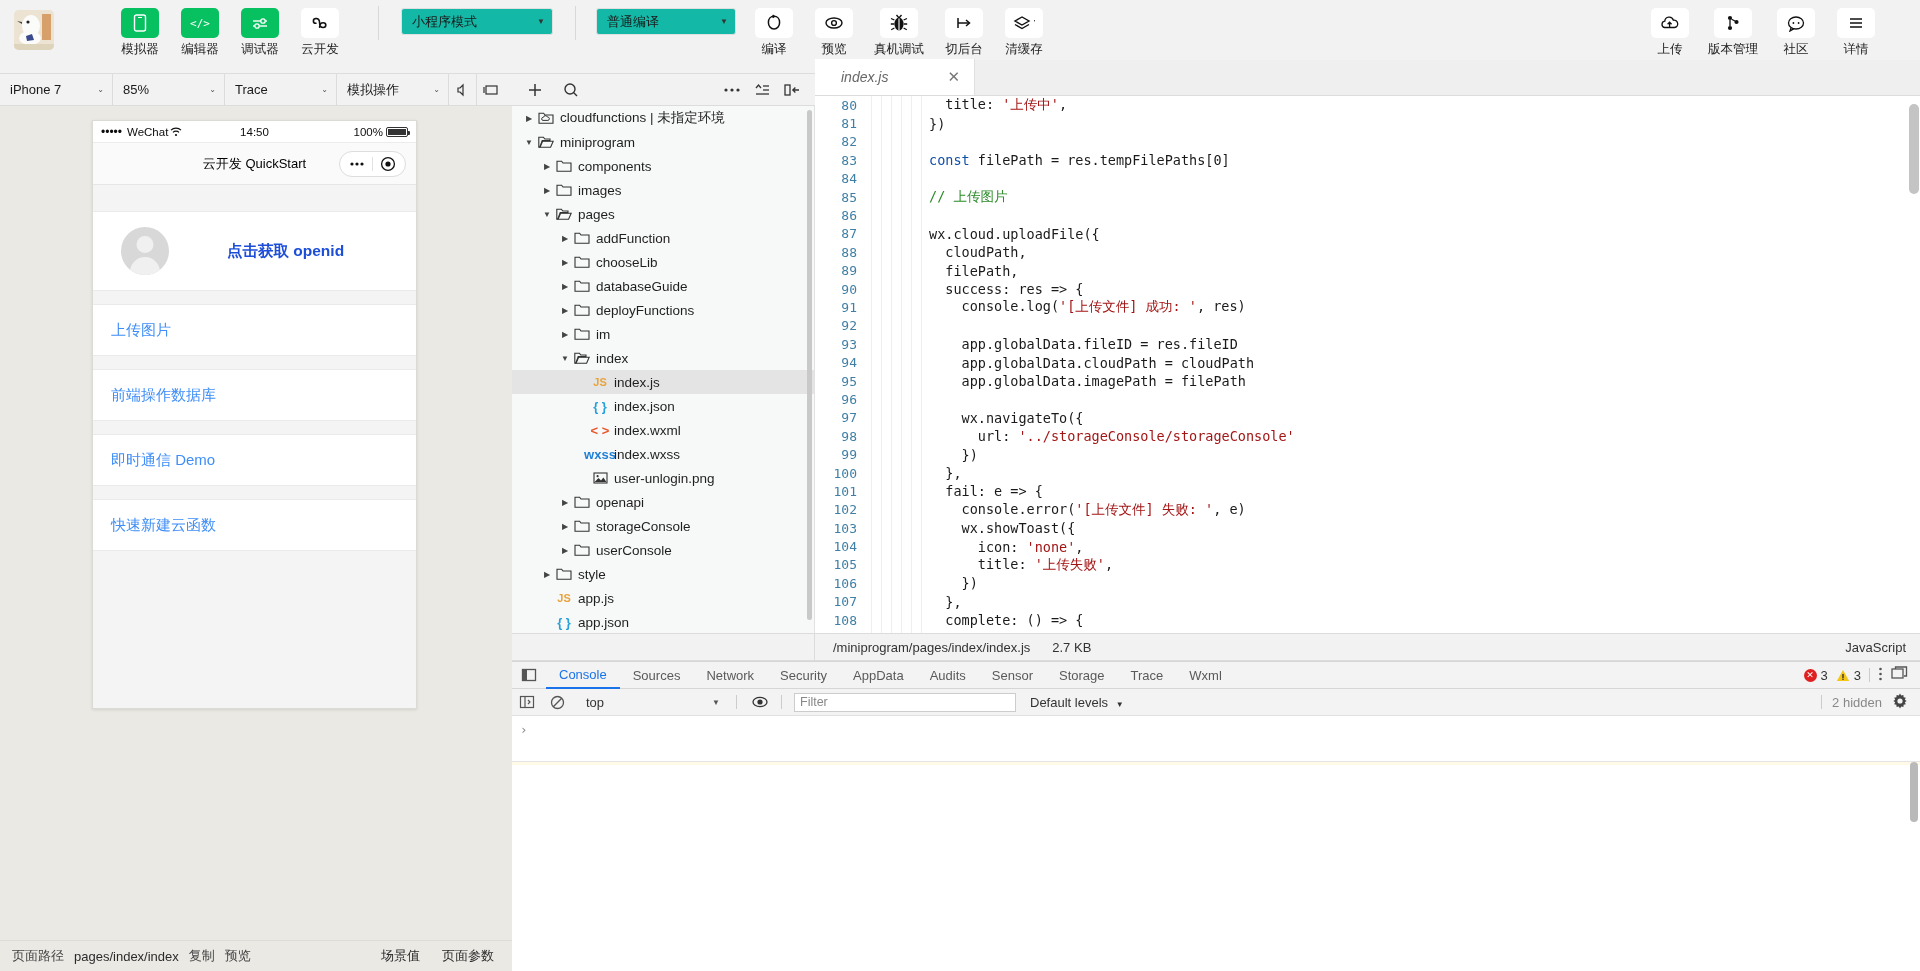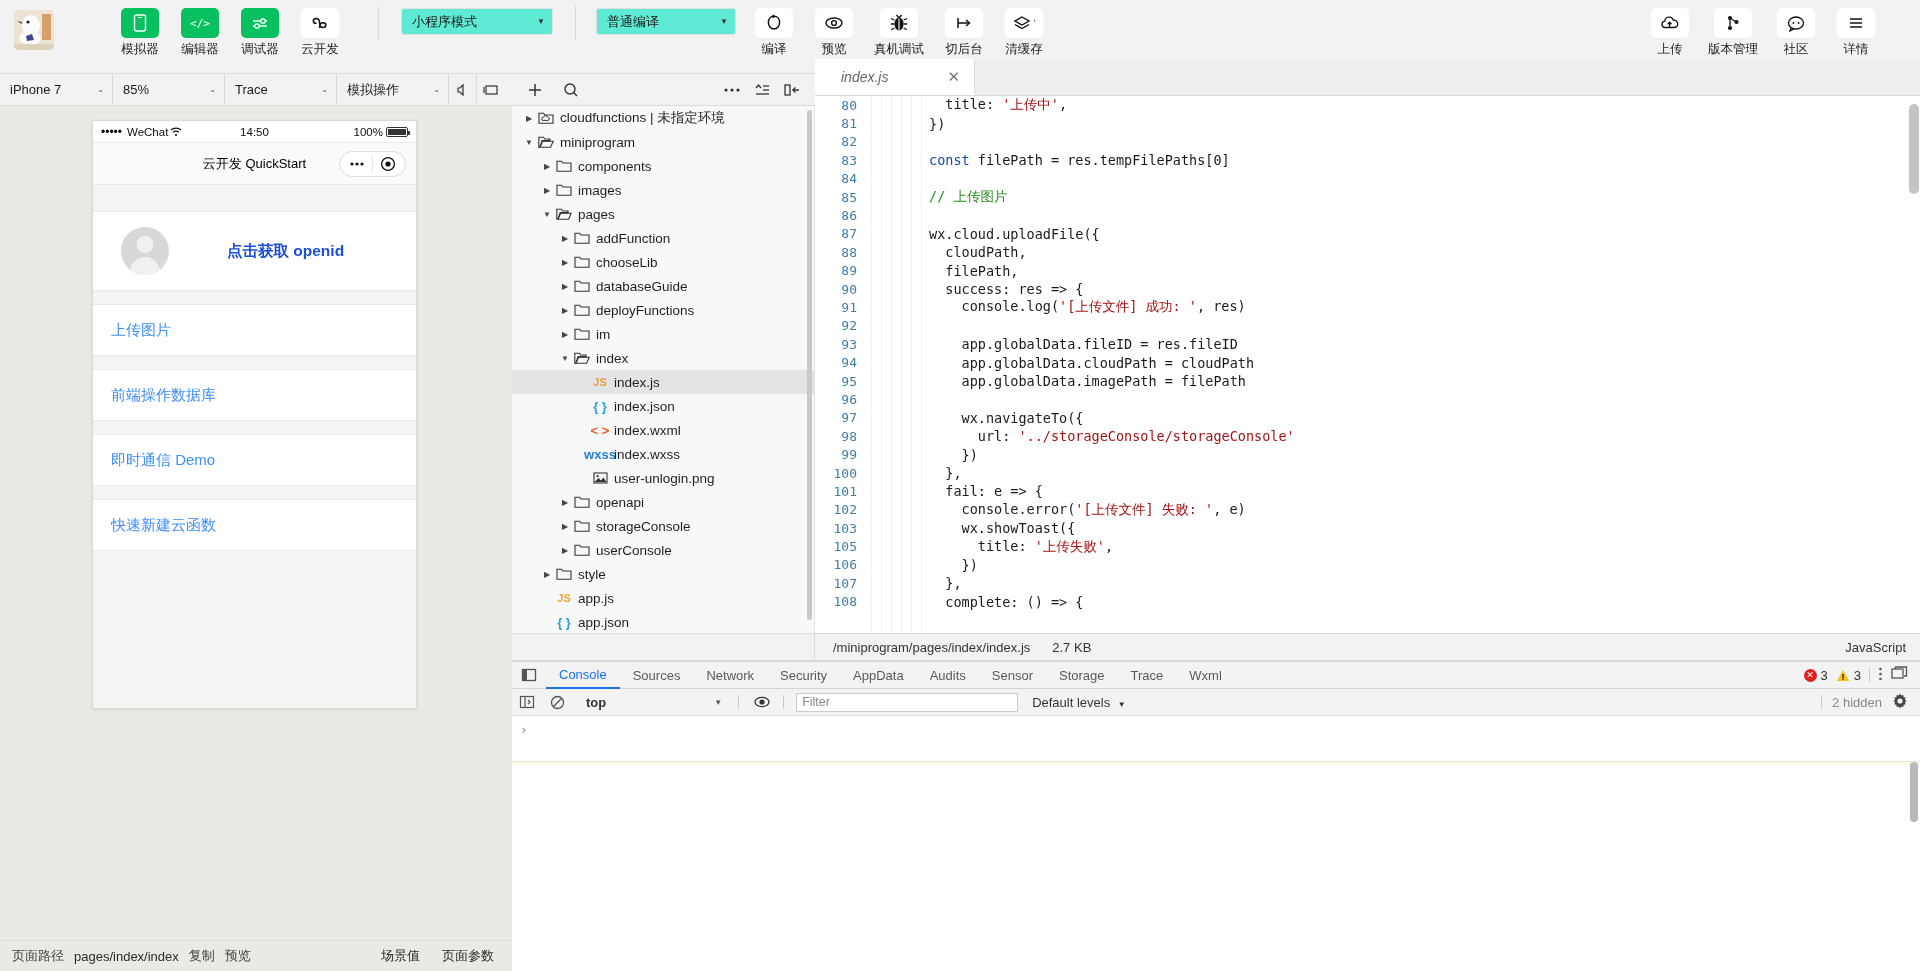--- a/index.html
+++ b/index.html
@@ -37,21 +37,21 @@
     width: 38px; height: 30px; border-radius: 5px;
     display: flex; align-items: center; justify-content: center;
     background: #fff;
   }
   .tb-btn.green { background: #07c160; }
   .tb-lbl { font-size: 12.5px; color: #222; margin-top: 5px; line-height: 1; white-space: nowrap;}
 
   .tb-sep { width:1px; height:34px; background:#d8d8d8; margin: 6px 12px 0 12px; }
 
   .tb-select {
-    height: 27px; background: #5eead4; border: 1px solid #e0e0e0; border-radius: 3px;
+    height: 27px; background: #14b8a6; border: 1px solid #e0e0e0; border-radius: 3px;
     display: flex; align-items: center; justify-content: space-between;
     padding: 0 7px 0 10px; font-size: 13px; color: #1a1a1a; margin-top: 8px;
   }
   .tb-select .caret { font-size: 8px; color:#333; }
 
   
   #sim-bar {
     position: absolute; top: 74px; left: 0;
     width: 512px; height: 32px;
     background: #f2f2f2; border-bottom: 1px solid #dcdcdc;
@@ -799,20 +799,21 @@
       <div class="code-row"><span class="ln">94</span><span class="code"><span>    app.globalData.cloudPath = cloudPath</span></span></div>
       <div class="code-row"><span class="ln">95</span><span class="code"><span>    app.globalData.imagePath = filePath</span></span></div>
       <div class="code-row"><span class="ln">96</span><span class="code"></span></div>
       <div class="code-row"><span class="ln">97</span><span class="code"><span>    wx.navigateTo({</span></span></div>
       <div class="code-row"><span class="ln">98</span><span class="code"><span>      url: </span><span class="str">'../storageConsole/storageConsole'</span></span></div>
       <div class="code-row"><span class="ln">99</span><span class="code"><span>    })</span></span></div>
       <div class="code-row"><span class="ln">100</span><span class="code"><span>  },</span></span></div>
       <div class="code-row"><span class="ln">101</span><span class="code"><span>  fail: e =&gt; {</span></span></div>
       <div class="code-row"><span class="ln">102</span><span class="code"><span>    console.error(</span><span class="str">'[上传文件] 失败: '</span><span>, e)</span></span></div>
       <div class="code-row"><span class="ln">103</span><span class="code"><span>    wx.showToast({</span></span></div>
+      <div class="code-row"><span class="ln">104</span><span class="code"><span>      icon: </span><span class="str">'none'</span><span>,</span></span></div>
       <div class="code-row"><span class="ln">105</span><span class="code"><span>      title: </span><span class="str">'上传失败'</span><span>,</span></span></div>
       <div class="code-row"><span class="ln">106</span><span class="code"><span>    })</span></span></div>
       <div class="code-row"><span class="ln">107</span><span class="code"><span>  },</span></span></div>
       <div class="code-row"><span class="ln">108</span><span class="code"><span>  complete: () =&gt; {</span></span></div>
     </div>
   <div id="editor-scrollbar"></div>
 </div>
 
 <div id="editor-status">
   <div class="spacer-cell"></div>
@@ -877,21 +878,21 @@
           <line x1="6" y1="1.5" x2="6" y2="12.5" stroke="#555" stroke-width="1.2"></line>
           <path d="M9 5 L11 7 L9 9" fill="none" stroke="#555" stroke-width="1.2"></path>
         </svg>
     </span>
     <span class="fb-ico">
       <svg width="15" height="15" viewBox="0 0 15 15">
           <circle cx="7.5" cy="7.5" r="6" fill="none" stroke="#555" stroke-width="1.3"></circle>
           <line x1="3.3" y1="11.7" x2="11.7" y2="3.3" stroke="#555" stroke-width="1.3"></line>
         </svg>
     </span>
-    <span class="fb-sel" style="margin-left:6px;font-weight:bold;">
+    <span class="fb-sel" style="margin-left:6px;">
       <span>top</span>
       <span style="font-size:8px;color:#555;margin-left:100px;">▼</span>
     </span>
     <span style="width:1px;height:14px;background:#ccc;margin:0 8px;"></span>
     <span class="fb-ico">
       <svg width="18" height="14" viewBox="0 0 18 14">
           <ellipse cx="9" cy="7" rx="7" ry="4.6" fill="none" stroke="#333" stroke-width="1.3"></ellipse>
           <circle cx="9" cy="7" r="2.6" fill="#333"></circle>
         </svg>
     </span>

